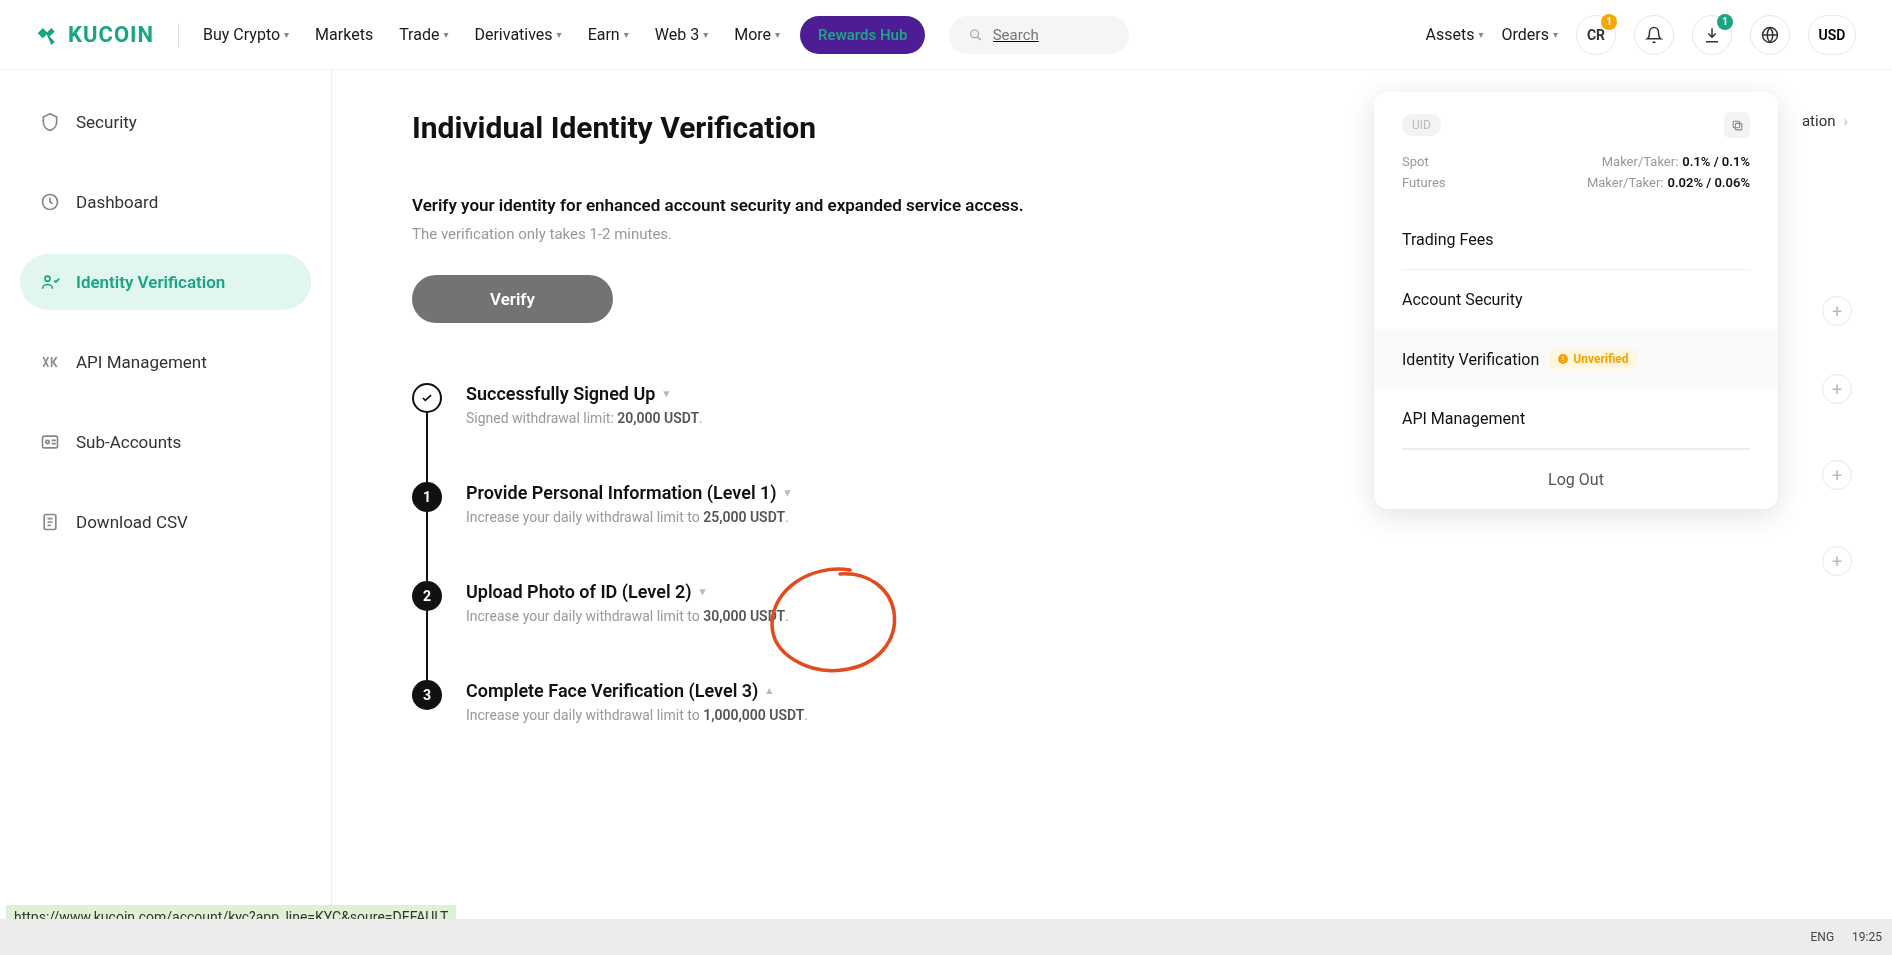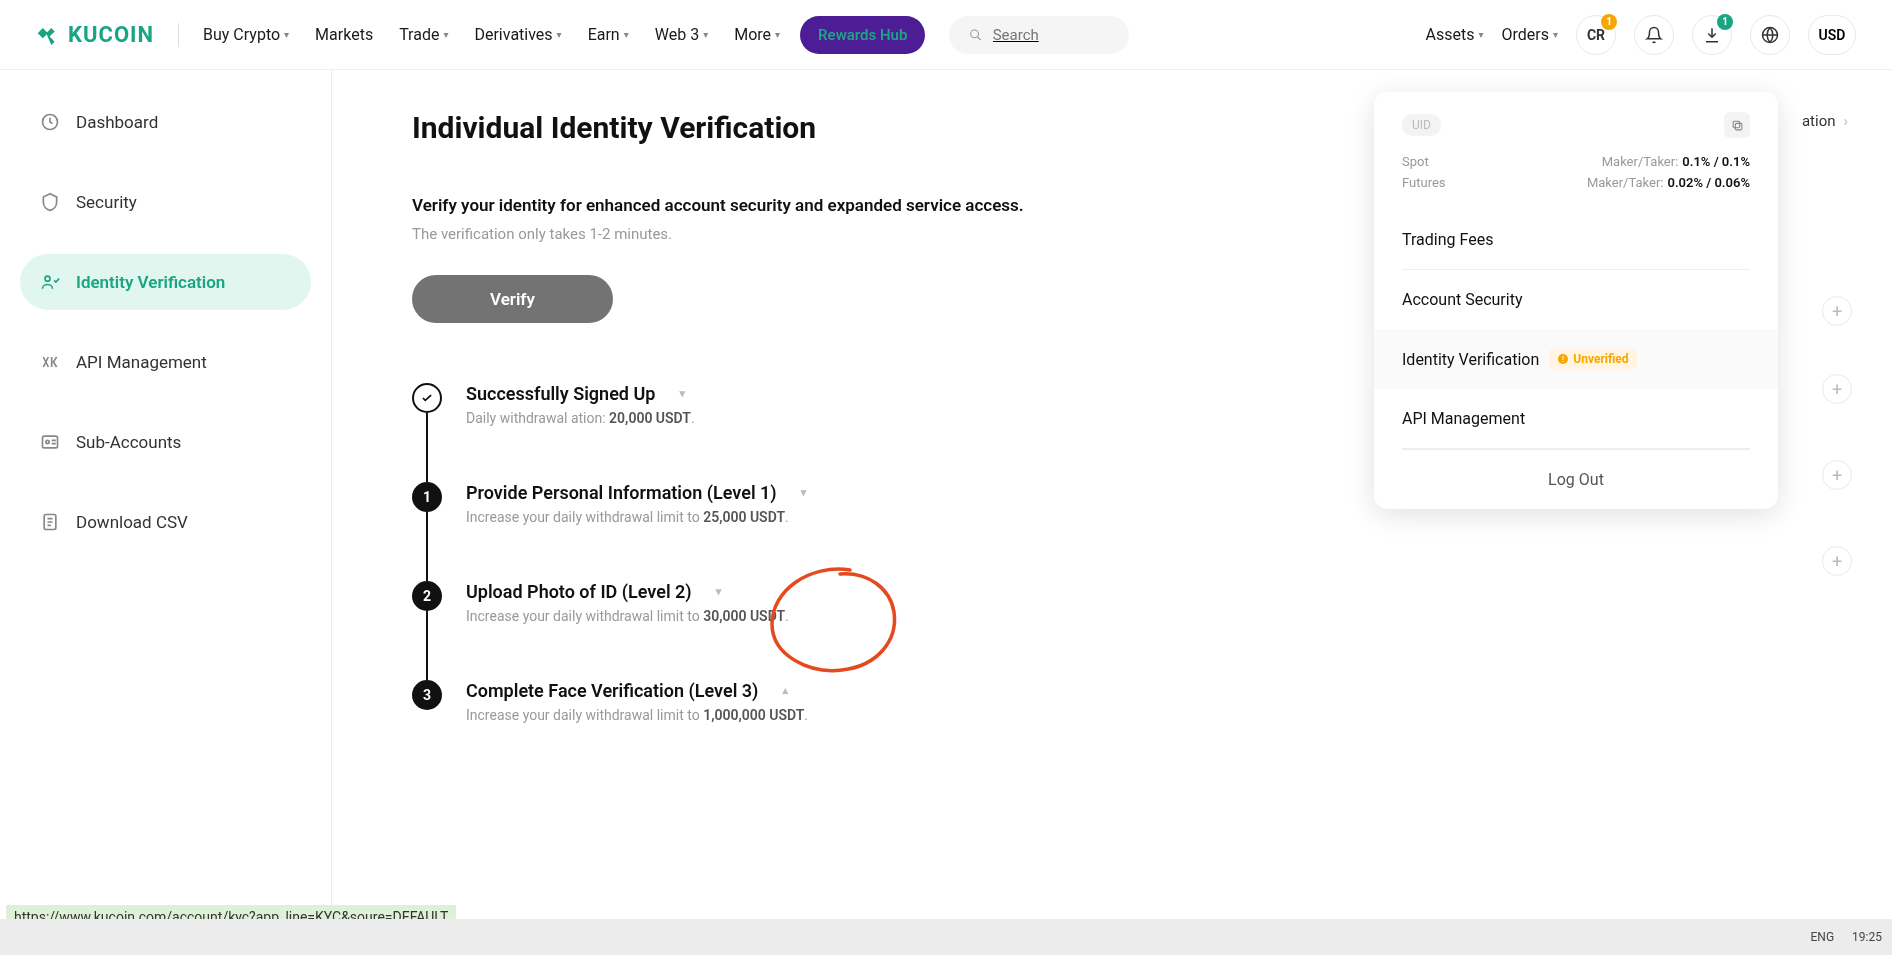--- a/index.html
+++ b/index.html
@@ -37,21 +37,21 @@
 .verify-btn { background: #737373; color: #fff; border: none; padding: 14px 78px; border-radius: 26px; font-size: 17px; font-weight: 600; cursor: pointer; margin-bottom: 60px; }
 
 .steps { position: relative; }
 .step { display: flex; gap: 24px; position: relative; padding-bottom: 56px; }
 .step-circle { width: 30px; height: 30px; border-radius: 50%; display: flex; align-items: center; justify-content: center; flex-shrink: 0; z-index: 2; position: relative; background:#fff; }
 .step-circle.check { border: 2px solid #111; }
 .step-circle.num { background: #111; color: #fff; font-size: 14px; font-weight: 700; }
 .step-line { position: absolute; left: 14px; top: 30px; bottom: 0; width: 1.5px; background: #111; }
 .step:last-child .step-line { display: none; }
 .step-body { flex: 1; }
-.step-title { font-size: 18px; font-weight: 600; color: #111; display: flex; align-items: center; gap: 24px; }
+.step-title { font-size: 18px; font-weight: 600; color: #111; display: flex; align-items: center; gap: 8px; }
 .step-title .caret { font-size: 11px; color: #bbb; }
 .step-desc { font-size: 14px; color: #999; margin-top: 6px; }
 .step-desc b { color: #555; font-weight: 600; }
 
 
 .user-panel { position: absolute; top: 92px; right: 114px; width: 404px; background: #fff; border-radius: 14px; box-shadow: 0 6px 28px rgba(0,0,0,0.12); padding: 0; z-index: 50; }
 .panel-sec { padding: 20px 28px; }
 .panel-email { font-size: 20px; font-weight: 700; color: #111; margin-bottom: 12px; }
 .uic-row { display: flex; align-items: center; gap: 10px; }
 .uic-chip { background: #f3f3f3; color: #bbb; font-size: 12px; padding: 4px 10px; border-radius: 10px; }
@@ -161,30 +161,30 @@
         </svg>
     </div>
     <div class="usd-btn">USD</div>
   </div>
 </div>
 
 <div class="layout">
   <div class="sidebar">
     <div class="side-item">
       <svg class="side-icon" viewBox="0 0 24 24" fill="none" stroke="#888" stroke-width="2">
+          <path d="M12 2 4 6v6c0 5 3.5 9 8 10 4.5-1 8-5 8-10V6z"></path>
+        </svg>
+      <span>Security</span>
+    </div>
+    <div class="side-item">
+      <svg class="side-icon" viewBox="0 0 24 24" fill="none" stroke="#888" stroke-width="2">
           <circle cx="12" cy="12" r="9"></circle>
           <path d="M12 7v5l3 2"></path>
         </svg>
       <span>Dashboard</span>
-    </div>
-    <div class="side-item">
-      <svg class="side-icon" viewBox="0 0 24 24" fill="none" stroke="#888" stroke-width="2">
-          <path d="M12 2 4 6v6c0 5 3.5 9 8 10 4.5-1 8-5 8-10V6z"></path>
-        </svg>
-      <span>Security</span>
     </div>
     <div class="side-item active">
       <svg class="side-icon" viewBox="0 0 24 24" fill="none" stroke="#1aa582" stroke-width="2">
           <circle cx="9" cy="8" r="3"></circle>
           <path d="M3 20c0-3 3-5 6-5s6 2 6 5M17 10l2 2 4-4"></path>
         </svg>
       <span>Identity Verification</span>
     </div>
     <div class="side-item">
       <svg class="side-icon" viewBox="0 0 24 24" fill="none" stroke="#888" stroke-width="2">
@@ -221,21 +221,21 @@
         <div class="step-circle check">
           <svg width="14" height="14" viewBox="0 0 24 24" fill="none" stroke="#111" stroke-width="3">
               <path d="M5 12l4 4L19 7"></path>
             </svg>
         </div>
         <div class="step-body">
           <div class="step-title">
               <span>Successfully Signed Up</span>
               <span class="caret">▾</span>
             </div>
-          <div class="step-desc"><span>Daily withdrawal ation: </span><b>20,000 USDT</b><span>.</span></div>
+          <div class="step-desc"><span>Signed withdrawal limit: </span><b>20,000 USDT</b><span>.</span></div>
         </div>
       </div>
       <div class="step">
         <div class="step-line"></div>
         <div class="step-circle num">1</div>
         <div class="step-body">
           <div class="step-title">
               <span>Provide Personal Information (Level 1)</span>
               <span class="caret">▾</span>
             </div>

